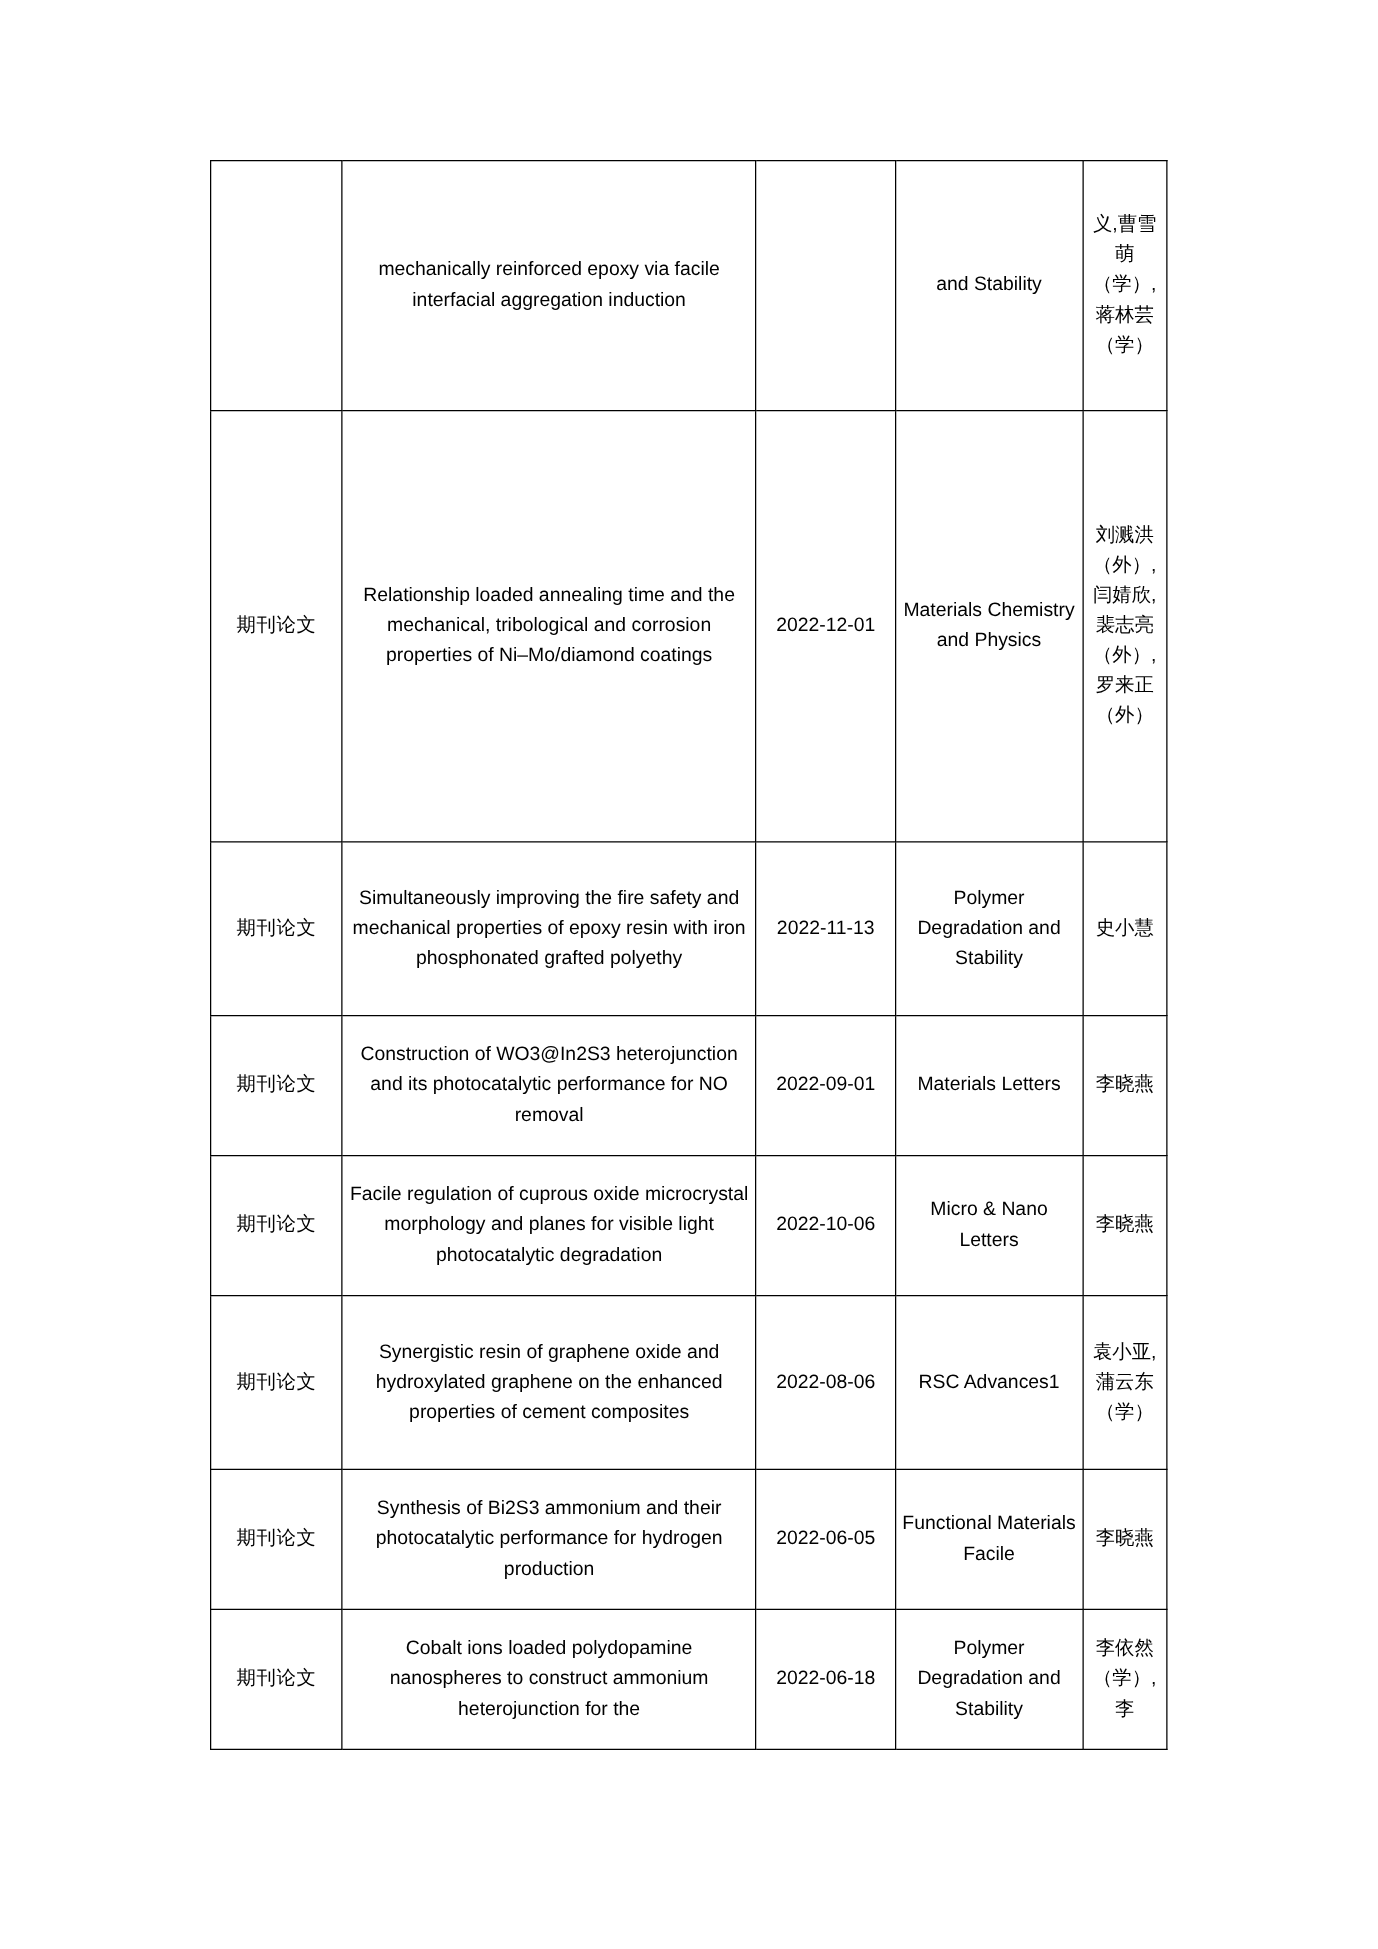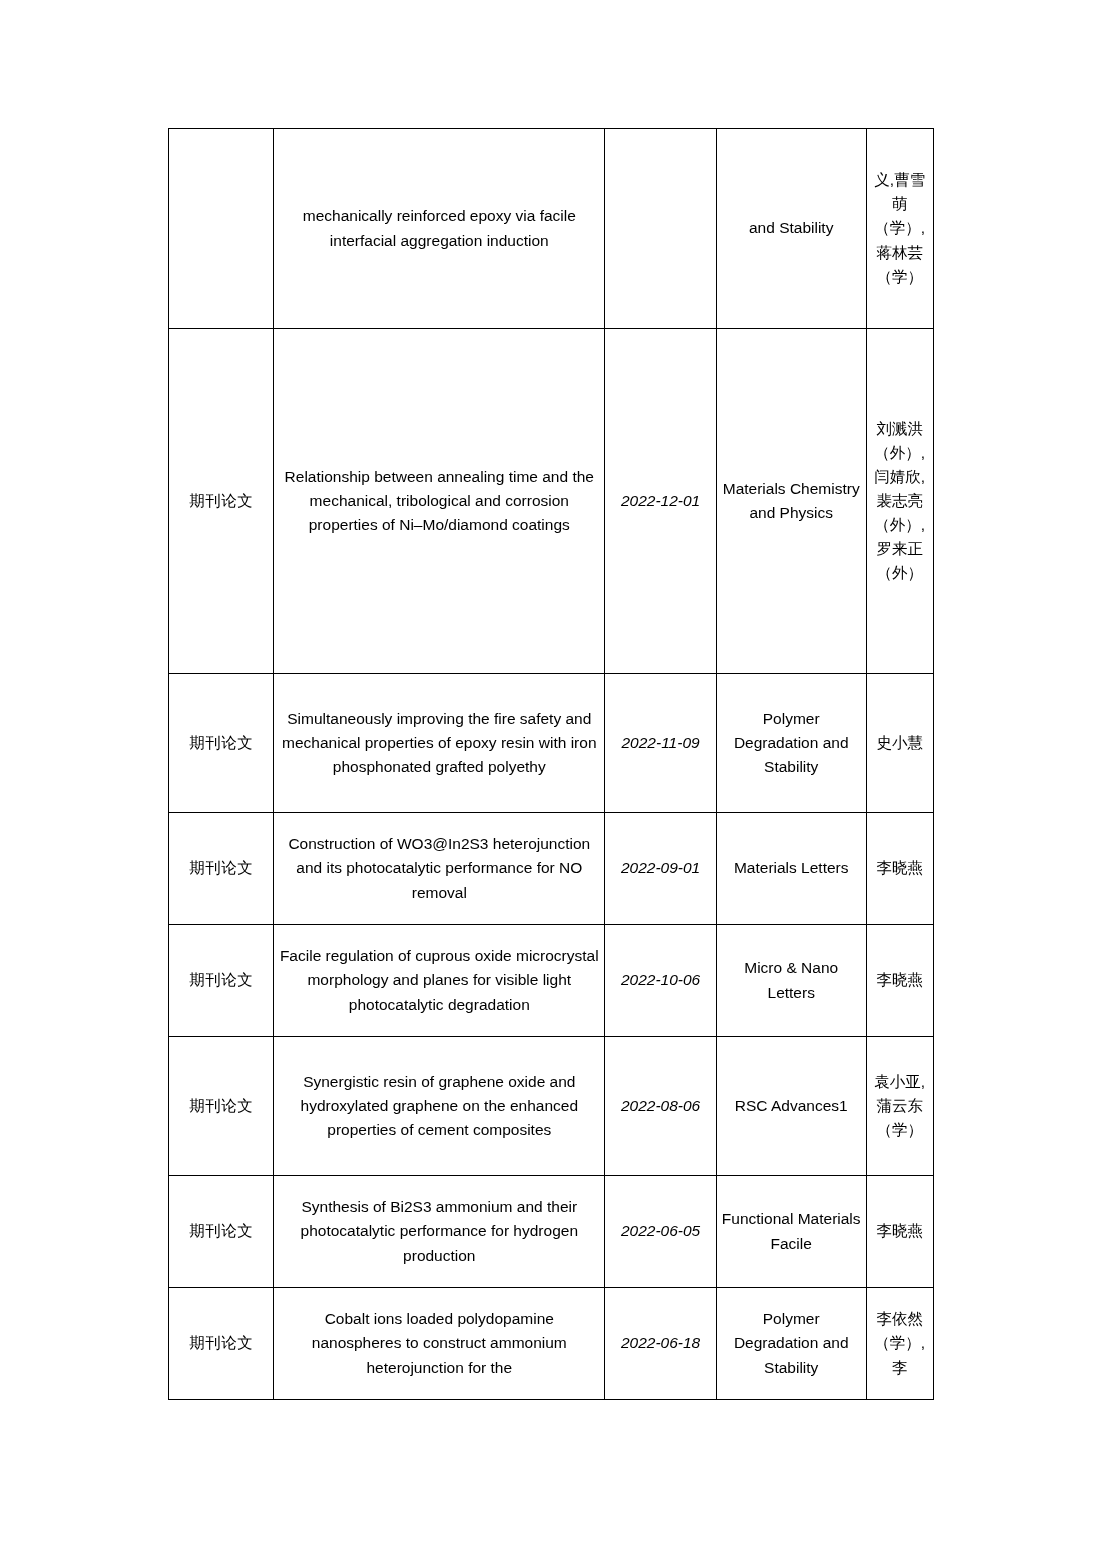--- a/index.html
+++ b/index.html
@@ -54,21 +54,20 @@
     line-height: 1.6;
     letter-spacing: 0.5px;
     margin-left: 39px;
   }
   td.cell-title {
     padding-left: 8px;
     padding-right: 8px;
   }
   td.cell-date {
     font-size: 15.5px;
-    font-style: italic;
   }
   td.cell-journal {
     font-size: 15.5px;
   }
   td.cell-author {
     font-family: "DejaVu Sans", sans-serif;
     font-size: 15px;
     line-height: 1.65;
     padding-left: 2px;
     padding-right: 2px;
@@ -92,29 +91,29 @@
     <tbody>
       <tr style="height:200px;">
         <td class="cell-type row-top-clip"></td>
         <td class="cell-title row-top-clip">mechanically reinforced epoxy via facile interfacial aggregation induction</td>
         <td class="cell-date row-top-clip"></td>
         <td class="cell-journal row-top-clip">and Stability</td>
         <td class="cell-author row-top-clip">义,曹雪萌（学）,蒋林芸（学）</td>
       </tr>
       <tr style="height:345px;">
         <td class="cell-type">期刊论文</td>
-        <td class="cell-title">Relationship between annealing time and the mechanical, tribological and corrosion properties of Ni–Mo/diamond coatings</td>
+        <td class="cell-title">Relationship loaded annealing time and the mechanical, tribological and corrosion properties of Ni–Mo/diamond coatings</td>
         <td class="cell-date">2022-12-01</td>
         <td class="cell-journal">Materials Chemistry and Physics</td>
         <td class="cell-author">刘溅洪（外）,闫婧欣,裴志亮（外）,罗来正（外）</td>
       </tr>
       <tr style="height:139px;">
         <td class="cell-type">期刊论文</td>
         <td class="cell-title">Simultaneously improving the fire safety and mechanical properties of epoxy resin with iron phosphonated grafted polyethy</td>
-        <td class="cell-date">2022-11-09</td>
+        <td class="cell-date">2022-11-13</td>
         <td class="cell-journal">Polymer Degradation and Stability</td>
         <td class="cell-author">史小慧</td>
       </tr>
       <tr style="height:112px;">
         <td class="cell-type">期刊论文</td>
         <td class="cell-title">Construction of WO3@In2S3 heterojunction and its photocatalytic performance for NO removal</td>
         <td class="cell-date">2022-09-01</td>
         <td class="cell-journal">Materials Letters</td>
         <td class="cell-author">李晓燕</td>
       </tr>

